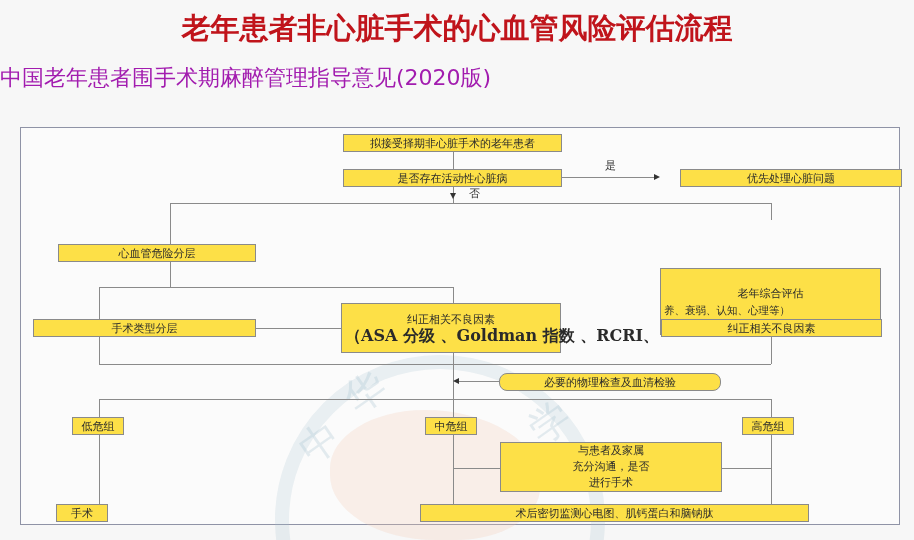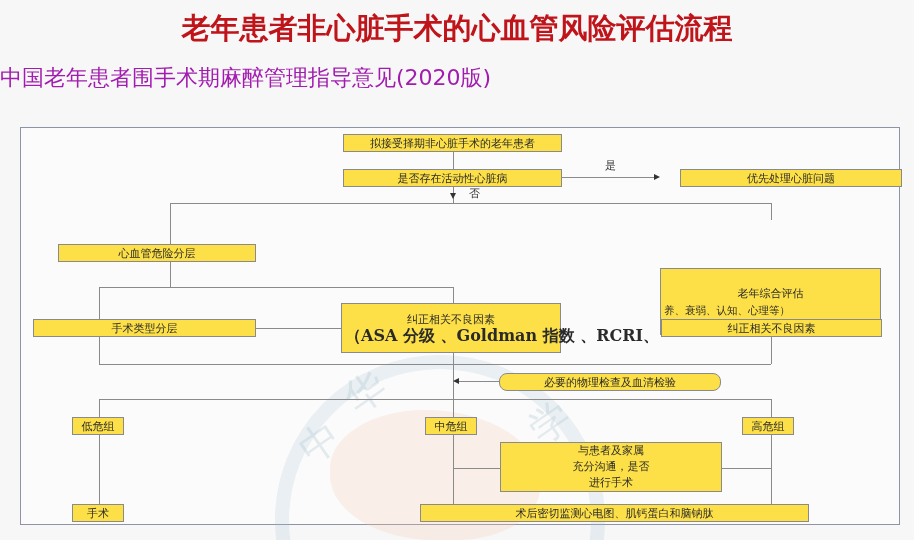--- a/index.html
+++ b/index.html
@@ -229,19 +229,19 @@
 <div class="box" style="left:742px;top:417px;width:52px;height:18px;">
   <span>高危组</span>
 </div>
 
 <div class="box multi" style="left:500px;top:442px;width:222px;height:50px;">
   <span>与患者及家属</span>
   <span>充分沟通，是否</span>
   <span>进行手术</span>
 </div>
 
-<div class="box" style="left:72px;top:504px;width:52px;height:18px;">
+<div class="box" style="left:56px;top:504px;width:52px;height:18px;">
   <span>手术</span>
 </div>
 
 <div class="box" style="left:420px;top:504px;width:389px;height:18px;">
   <span>术后密切监测心电图、肌钙蛋白和脑钠肽</span>
 </div>
 
 </body></html>

